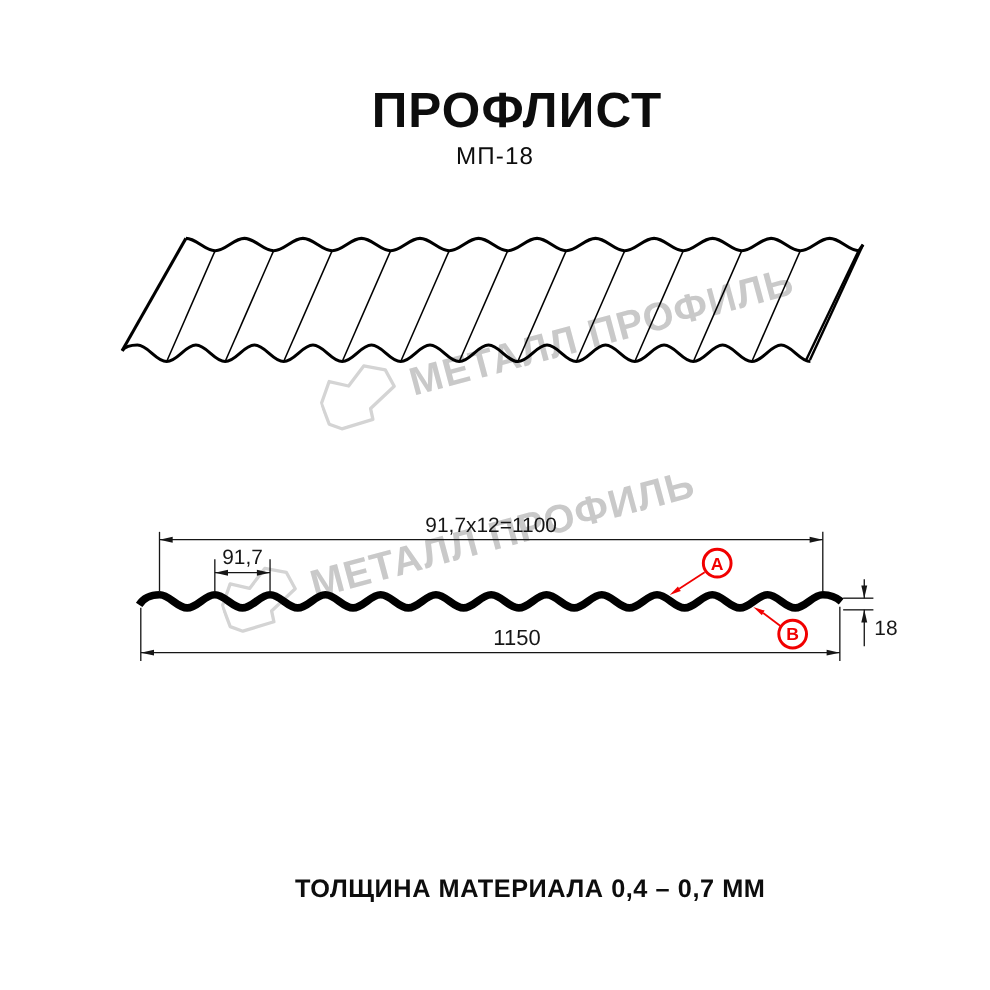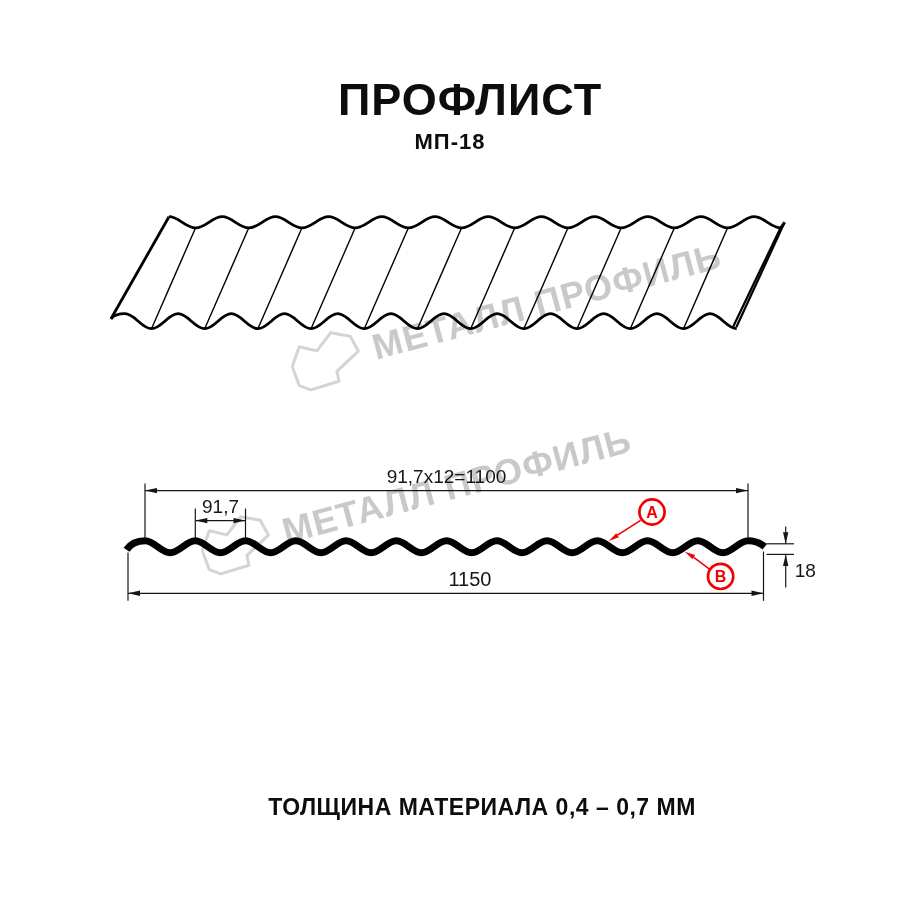--- a/index.html
+++ b/index.html
@@ -1,21 +1,21 @@
 <!DOCTYPE html>
 <html><head>
 <meta charset="utf-8">
 <style>
   html,body{margin:0;padding:0;background:#ffffff;}
   .page{position:relative;width:900px;height:900px;background:#ffffff;overflow:hidden;
         font-family:"Liberation Sans",sans-serif;color:#0d0d0d;}
   .title{position:absolute;top:74px;left:0;width:100%;text-align:center;
          font-size:45px;font-weight:800;letter-spacing:1px;padding-left:20px;}
   .subtitle{position:absolute;top:129px;left:0;width:100%;text-align:center;
-            font-size:22px;font-weight:700;letter-spacing:1px;}
+            font-size:22px;font-weight:400;letter-spacing:1px;}
   .footer{position:absolute;top:794px;left:0;width:100%;text-align:center;
           font-size:23px;font-weight:600;letter-spacing:0.5px;margin-left:32px;}
   .watermark{position:absolute;display:flex;align-items:center;gap:12px;
              color:#c9c9c9;font-size:36px;font-weight:700;letter-spacing:1px;
              white-space:nowrap;transform:rotate(-15deg);transform-origin:0 50%;
              pointer-events:none;}
   .watermark svg{width:72px;height:58px;flex:0 0 auto;}
   .wm1{left:292px;top:341px;}
   .wm2{left:202px;top:525px;}
   #drawing{position:absolute;left:0;top:0;}

